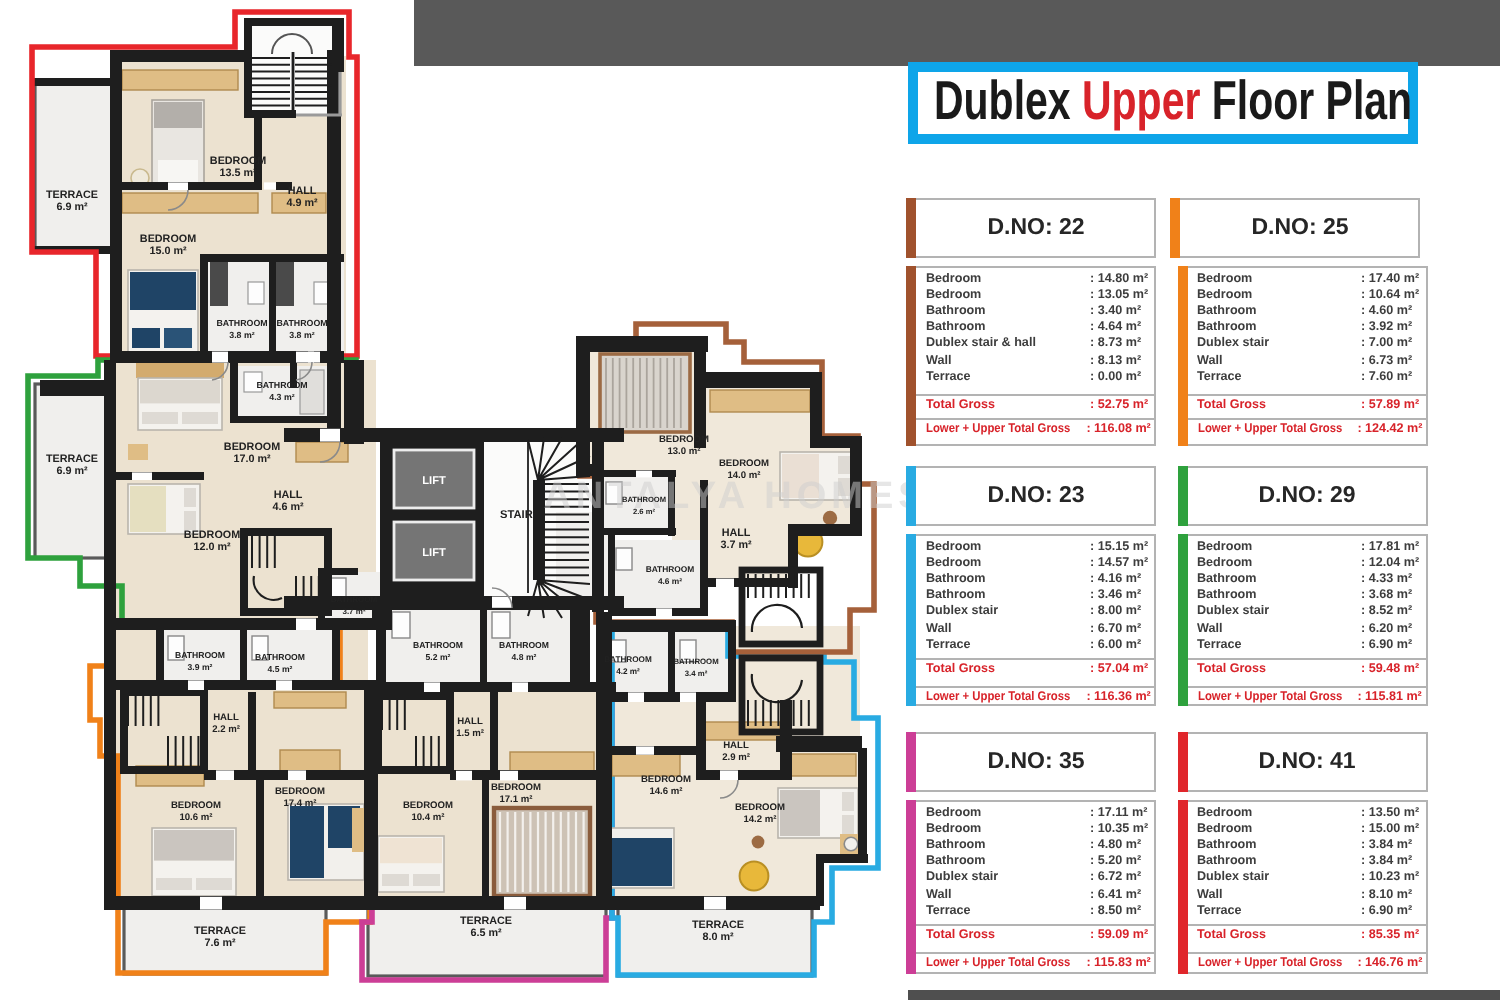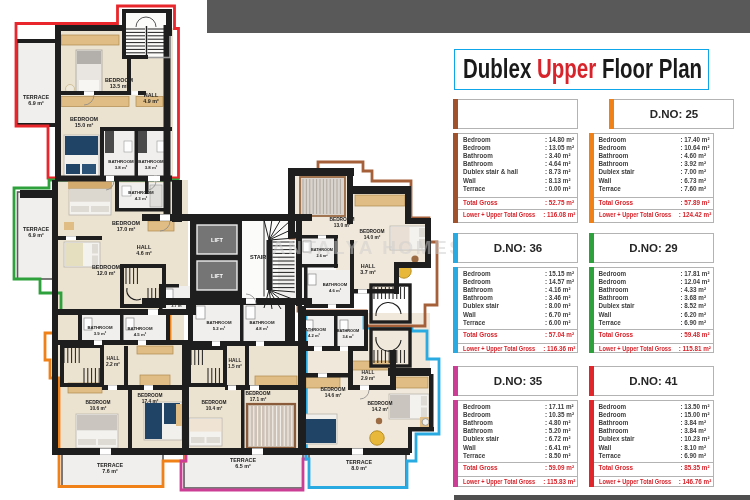--- a/index.html
+++ b/index.html
@@ -572,26 +572,27 @@
 <text x="380" y="405" font-size="4.8" font-weight="bold" fill="#222" text-anchor="middle" font-family="Liberation Sans">BEDROOM</text>
     <text x="380" y="411" font-size="4.8" font-weight="bold" fill="#222" text-anchor="middle" font-family="Liberation Sans">14.2 m²</text>
 <text x="110" y="467" font-size="5.4" font-weight="bold" fill="#222" text-anchor="middle" font-family="Liberation Sans">TERRACE</text>
     <text x="110" y="473" font-size="5.4" font-weight="bold" fill="#222" text-anchor="middle" font-family="Liberation Sans">7.6 m²</text>
 <text x="243" y="462" font-size="5.4" font-weight="bold" fill="#222" text-anchor="middle" font-family="Liberation Sans">TERRACE</text>
     <text x="243" y="468" font-size="5.4" font-weight="bold" fill="#222" text-anchor="middle" font-family="Liberation Sans">6.5 m²</text>
 <text x="359" y="464" font-size="5.4" font-weight="bold" fill="#222" text-anchor="middle" font-family="Liberation Sans">TERRACE</text>
     <text x="359" y="470" font-size="5.4" font-weight="bold" fill="#222" text-anchor="middle" font-family="Liberation Sans">8.0 m²</text>
 </svg>
 
-<div class="abs" style="left:454px;top:49px;width:255px;height:41px;border:1px solid #0ea5e9;background:#fff;box-sizing:border-box;overflow:visible;">
+<div class="abs" style="left:454px;top:31px;width:255px;height:41px;border:5px solid #0ea5e9;background:#fff;box-sizing:border-box;overflow:visible;">
   <div style="position:absolute;left:8px;top:50%;transform:translateY(-54%) scaleX(0.745);transform-origin:0 50%;font-size:27.5px;font-weight:bold;color:#1a1a1a;white-space:pre;">Dublex <span style="color:#d8232a">Upper</span> Floor Plan</div>
 </div>
 
 <div class="card-h" style="left:453px;top:99px;width:125px;height:30px;">
     <div class="bar" style="background:#A0522D"></div>
+    <div class="t">D.NO: 22</div>
   </div>
 
 <div class="card-b" style="left:453px;top:132.5px;width:125px;height:90.5px;">
     <div class="bar" style="background:#A0522D"></div>
     <div class="rows">
       <div class="row">
         <div class="l">Bedroom</div>
         <div class="v">: 14.80 m²</div>
       </div>
       <div class="row">
@@ -624,21 +625,21 @@
       <div class="l">Total Gross</div>
       <div class="v">: 52.75 m²</div>
     </div>
     <div class="sep" style="top:75.0px"></div>
     <div class="tg" style="top:77.6px">
       <div class="l"><span class="sq">Lower + Upper Total Gross</span></div>
       <div class="v">: 116.08 m²</div>
     </div>
   </div>
 
-<div class="card-h" style="left:609px;top:99px;width:125px;height:30px;">
+<div class="card-h" style="left:585px;top:99px;width:125px;height:30px;">
     <div class="bar" style="background:#F08119"></div>
     <div class="t">D.NO: 25</div>
   </div>
 
 <div class="card-b" style="left:588.5px;top:132.5px;width:125px;height:90.5px;">
     <div class="bar" style="background:#F08119"></div>
     <div class="rows">
       <div class="row">
         <div class="l">Bedroom</div>
         <div class="v">: 17.40 m²</div>
@@ -675,21 +676,21 @@
     </div>
     <div class="sep" style="top:75.0px"></div>
     <div class="tg" style="top:77.6px">
       <div class="l"><span class="sq">Lower + Upper Total Gross</span></div>
       <div class="v">: 124.42 m²</div>
     </div>
   </div>
 
 <div class="card-h" style="left:453px;top:232.5px;width:125px;height:30px;">
     <div class="bar" style="background:#29ABE2"></div>
-    <div class="t">D.NO: 36</div>
+    <div class="t">D.NO: 23</div>
   </div>
 
 <div class="card-b" style="left:453px;top:266.5px;width:125px;height:86.5px;">
     <div class="bar" style="background:#29ABE2"></div>
     <div class="rows">
       <div class="row">
         <div class="l">Bedroom</div>
         <div class="v">: 15.15 m²</div>
       </div>
       <div class="row">

